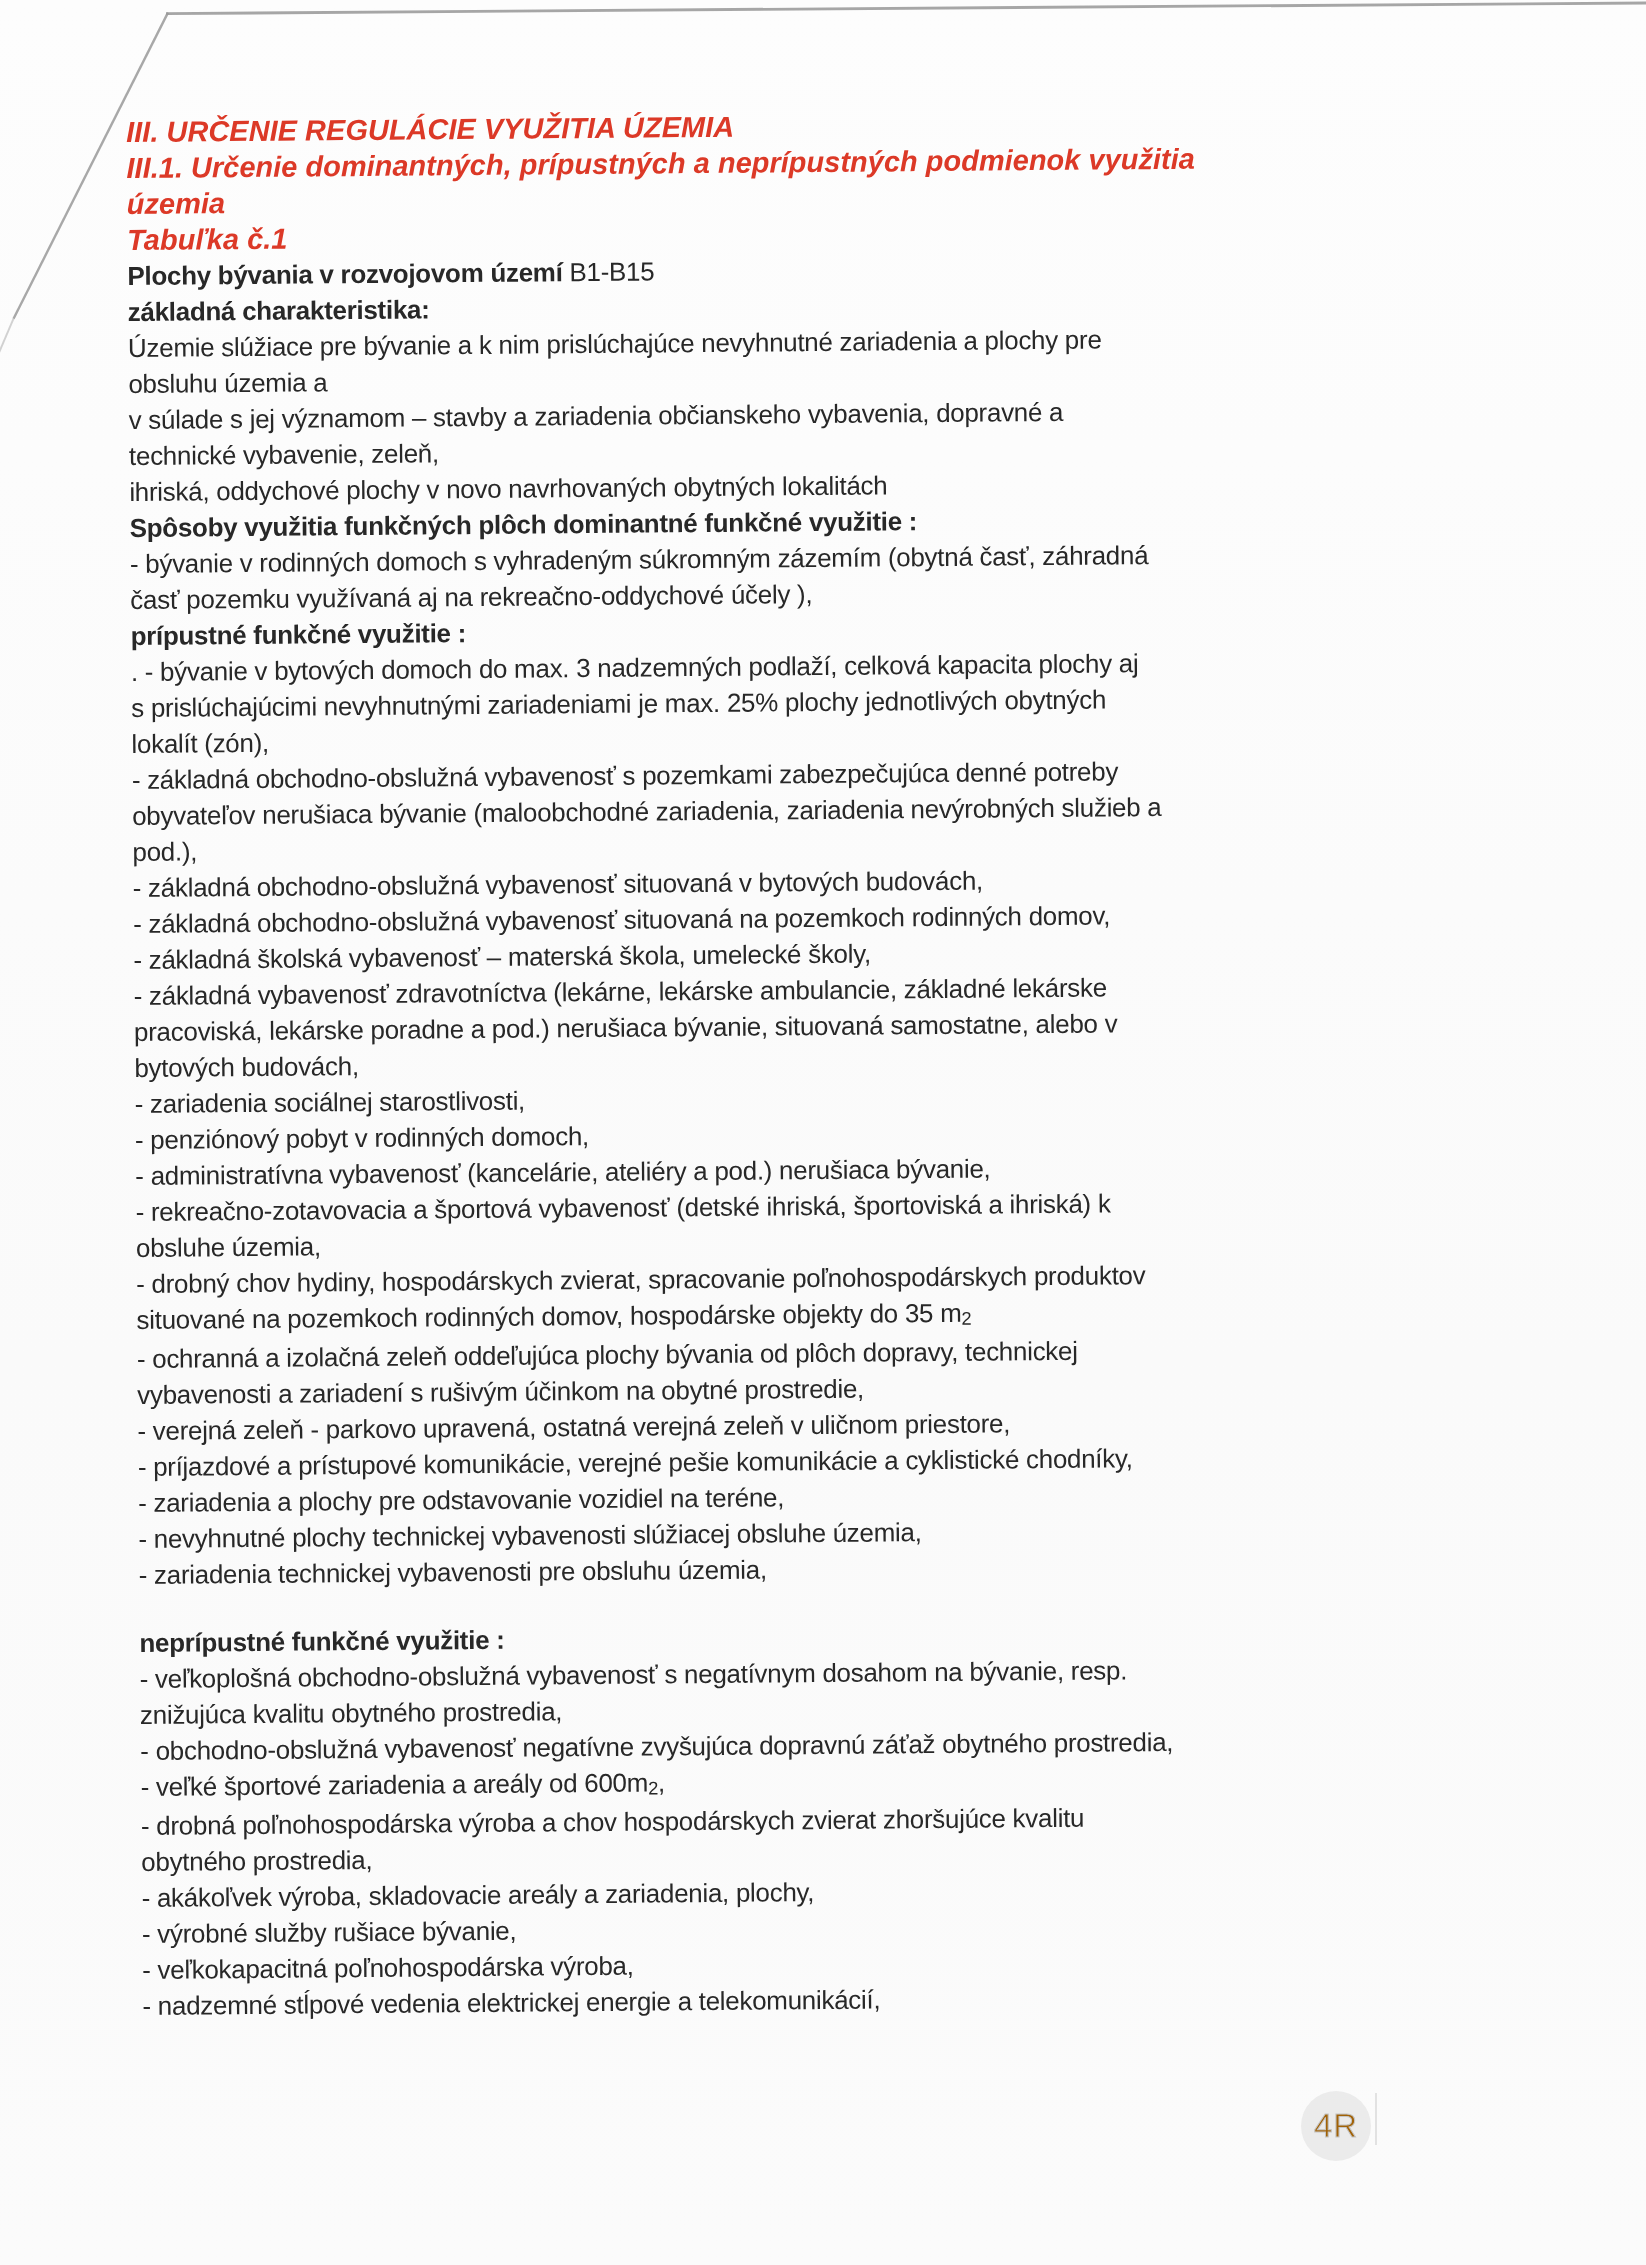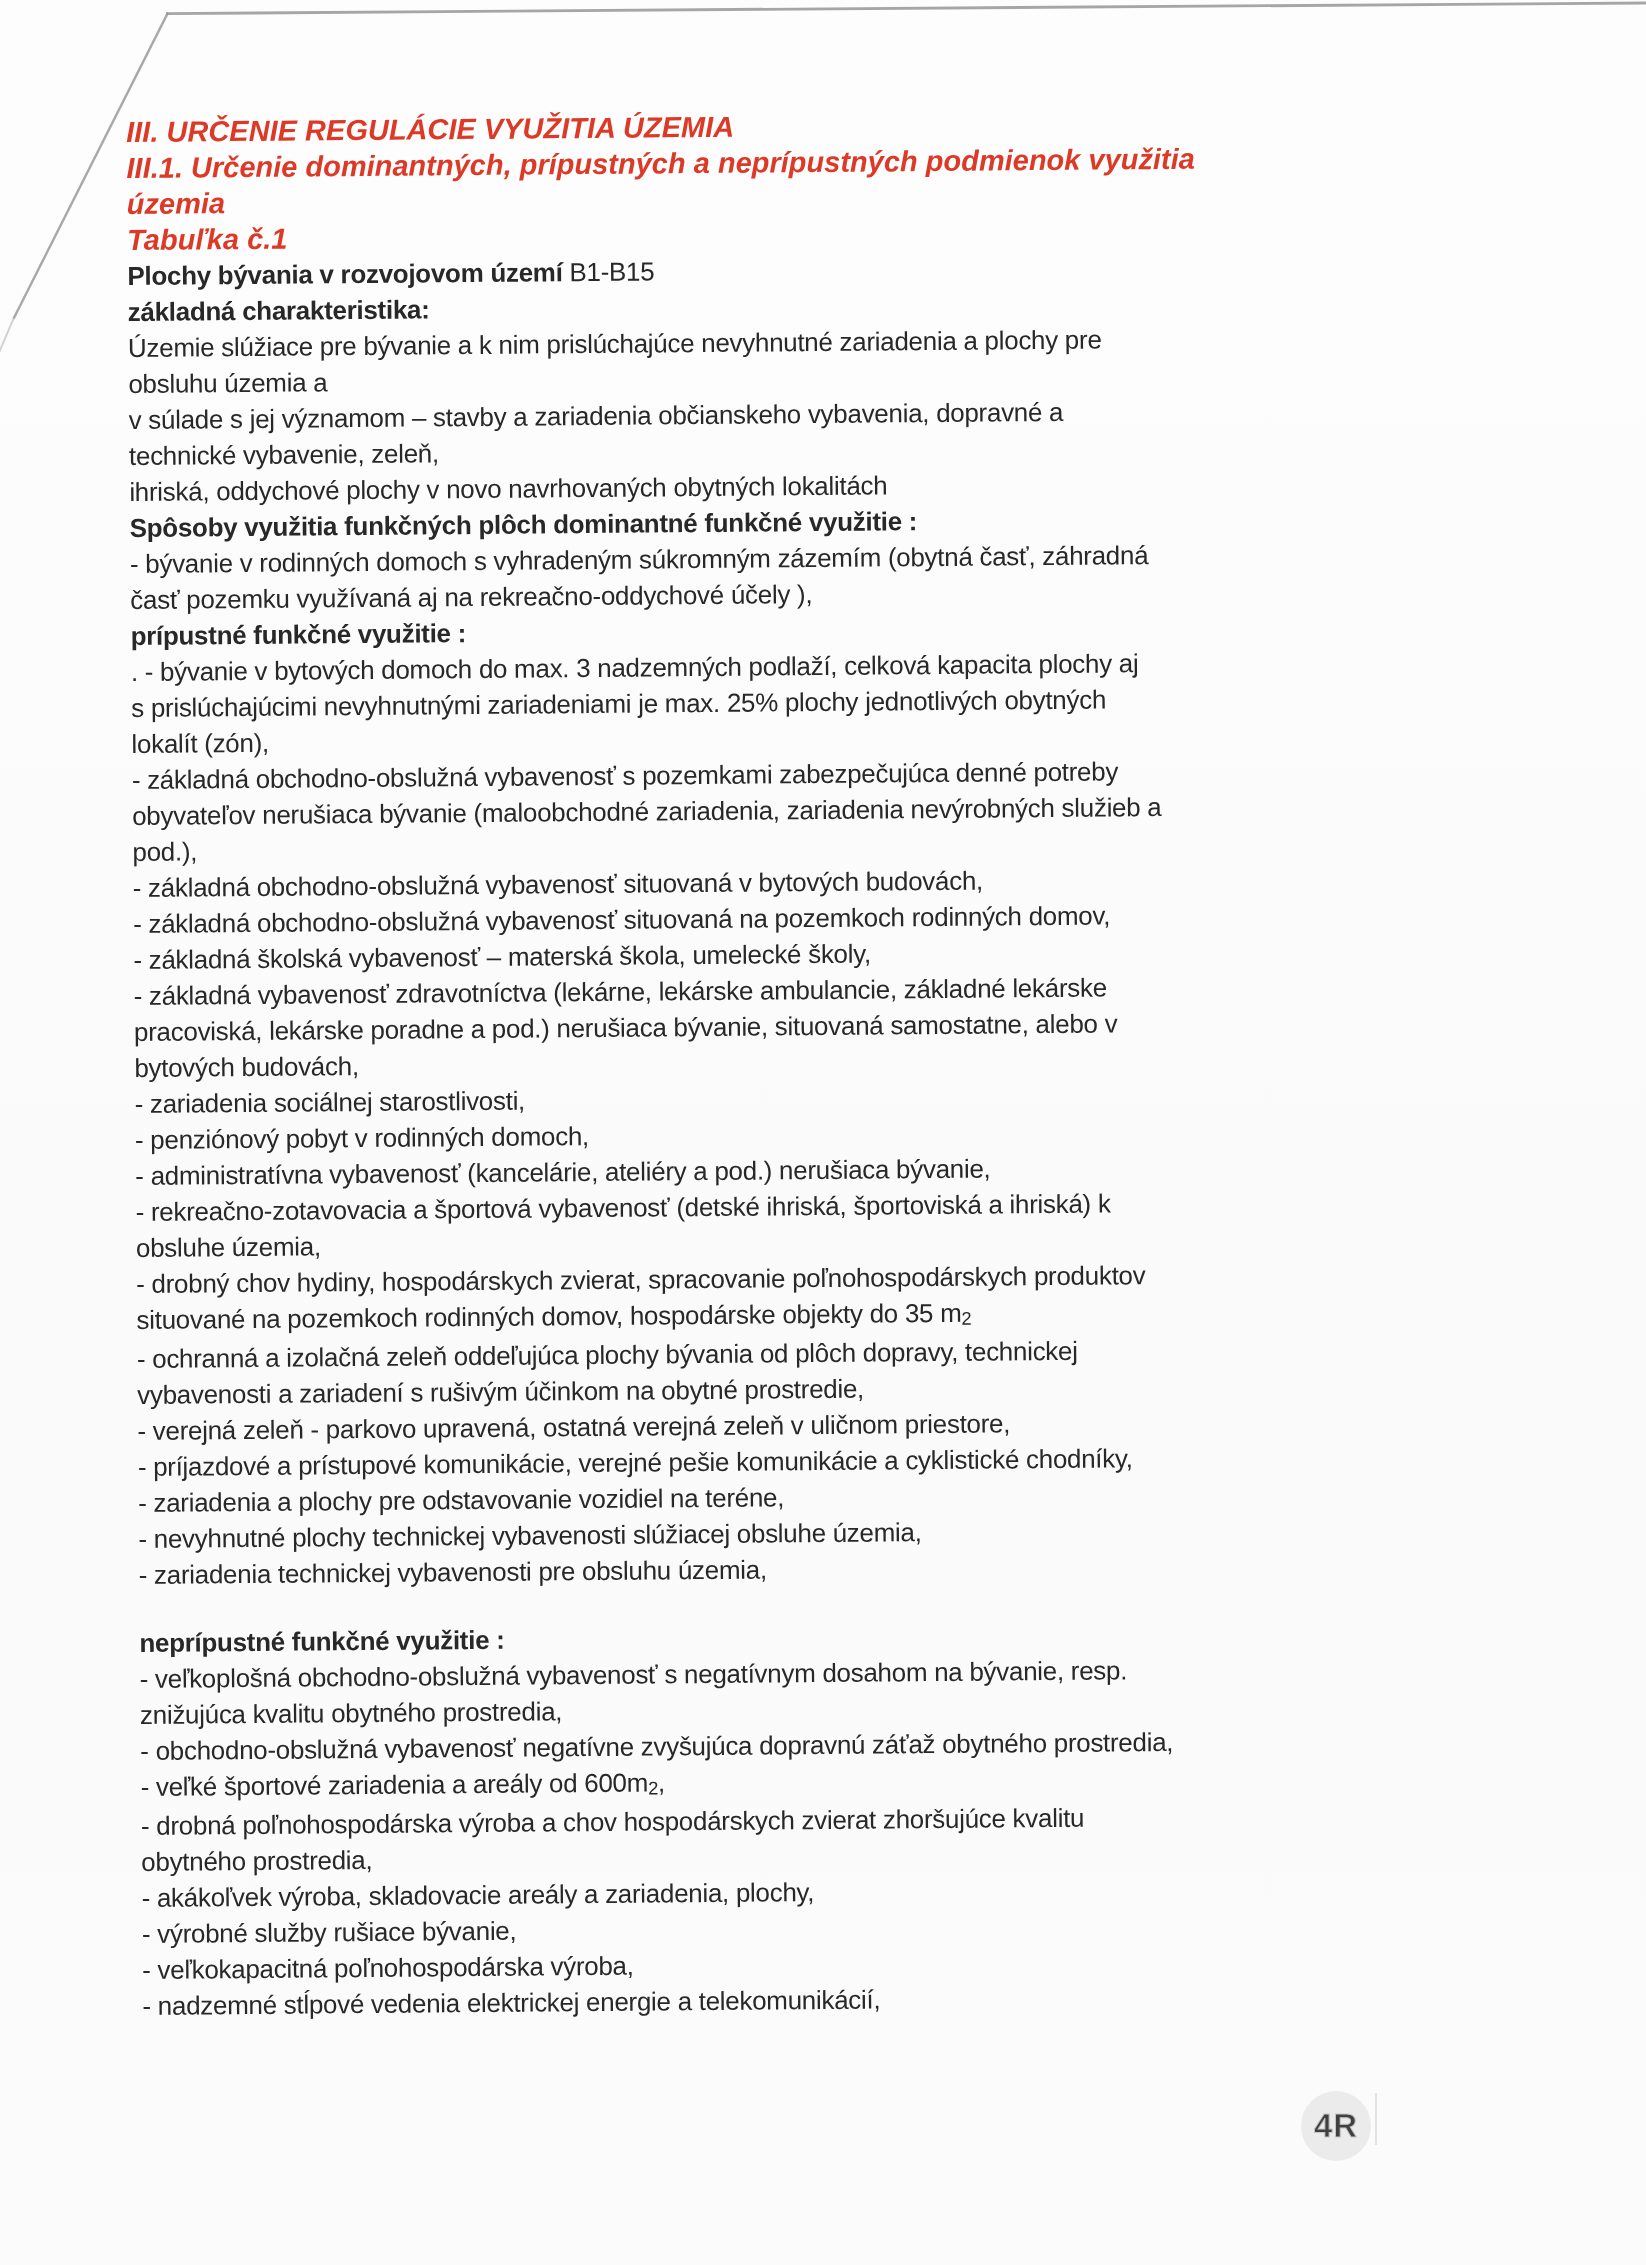--- a/index.html
+++ b/index.html
@@ -60,22 +60,22 @@
   }
   .wm-circle{
     position:absolute;left:0;top:0;
     width:70px;height:70px;
     border-radius:50%;
     background:#ebebeb;
     display:flex;align-items:center;justify-content:center;
   }
   .wm-circle span{
     font-size:33px;
-    font-weight:bold;
-    color:#404040;
+    font-weight:normal;
+    color:#a16207;
     letter-spacing:1px;
     -webkit-text-stroke:1px #c6c6c6;
   }
   .wm-line{
     position:absolute;left:74px;top:1.9px;
     width:1.9px;height:52px;
     background:#e2e2e2;
   }
 </style>
 </head>

